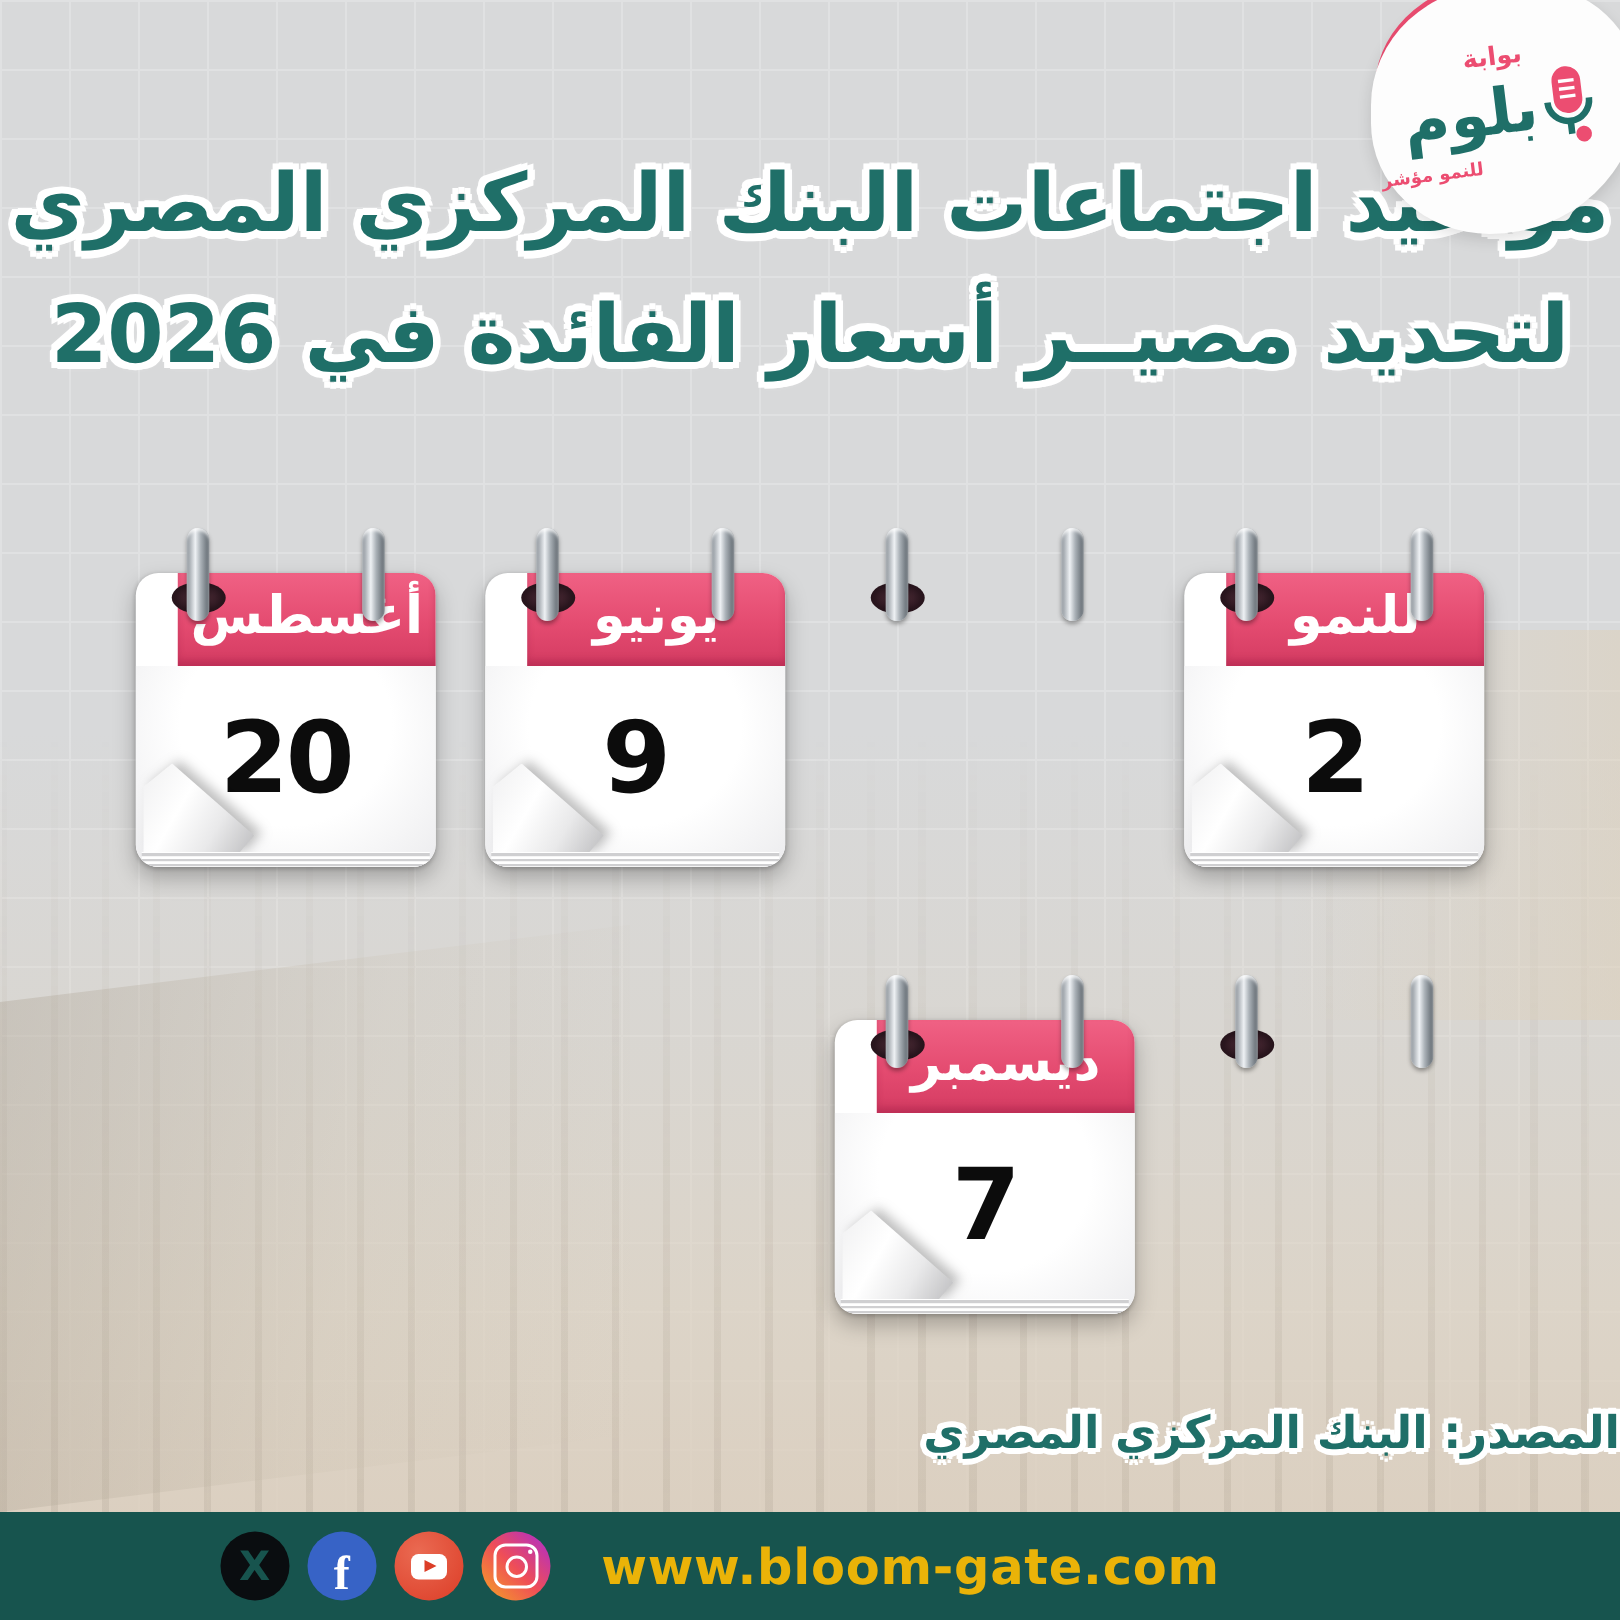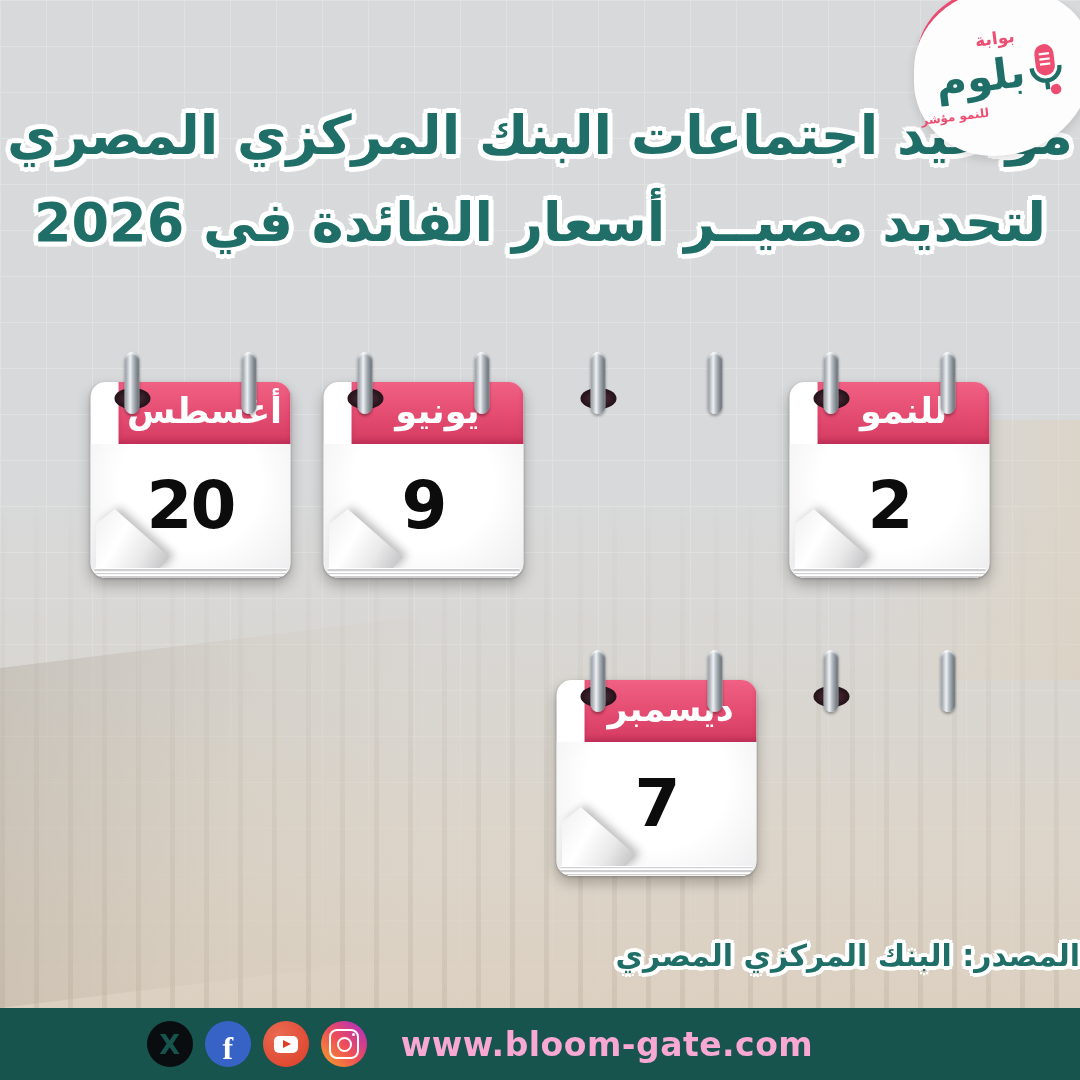--- a/index.html
+++ b/index.html
@@ -144,21 +144,21 @@
   }
   .soc-ig{background:linear-gradient(45deg,#f5a623 0%,#ef4e57 48%,#c236a8 82%,#9b3ddb 100%);}
   .ig-cam{width:26px;height:26px;border:2.5px solid #fff;border-radius:8px;position:relative;}
   .ig-cam::before{
     content:"";position:absolute;left:50%;top:50%;width:11px;height:11px;margin:-7px 0 0 -7px;
     border:2.5px solid #fff;border-radius:50%;
   }
   .ig-cam::after{
     content:"";position:absolute;right:2px;top:2px;width:3px;height:3px;background:#fff;border-radius:50%;
   }
-  .site-url{color:#f9a8d4;font-weight:bold;font-size:33px;margin-left:22px;letter-spacing:.5px;}
+  .site-url{color:#eab308;font-weight:bold;font-size:33px;margin-left:22px;letter-spacing:.5px;}
 
   
   .mic{width:36px;height:54px;flex:0 0 auto;}
 </style>
 </head>
 <body>
 
 <div class="bg-grid"></div>
 <div class="bg-building"></div>
 <div class="bg-wash-right"></div>

